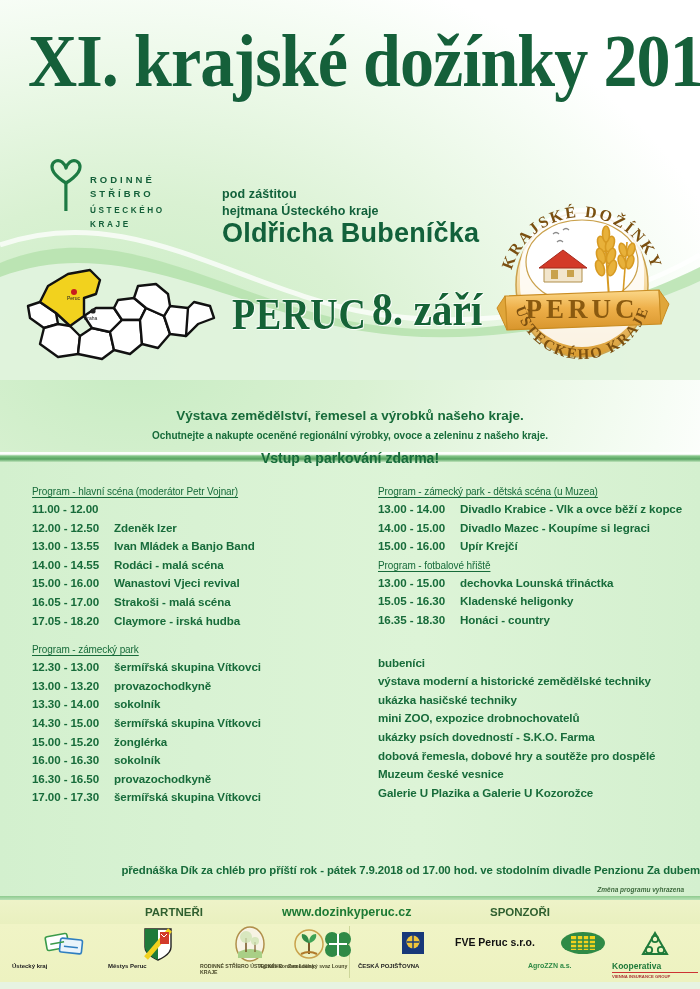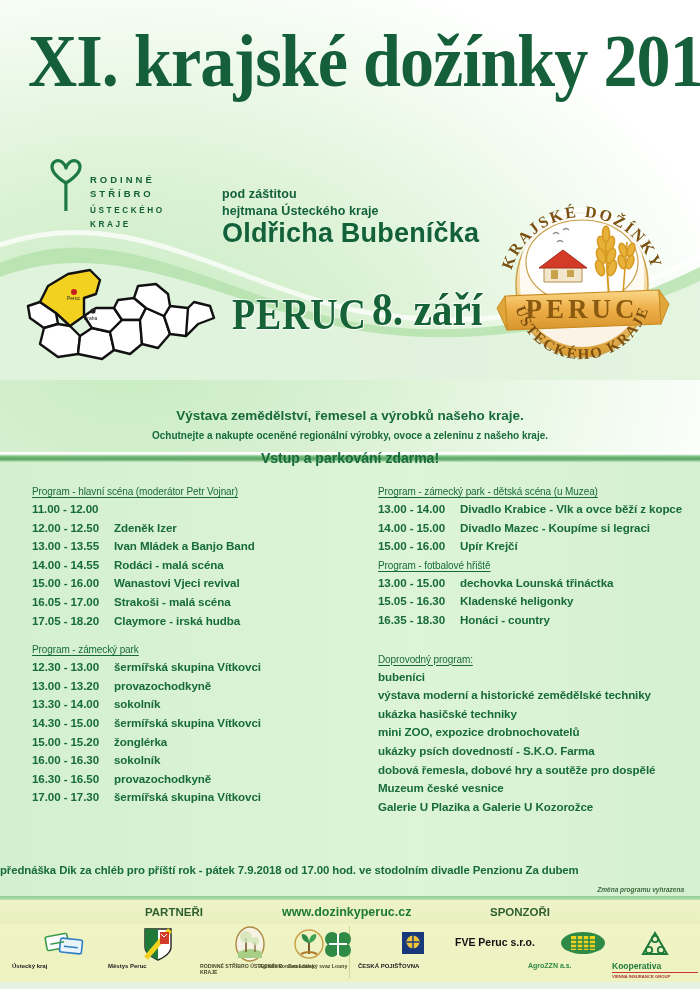--- a/index.html
+++ b/index.html
@@ -120,21 +120,21 @@
     margin-bottom: 3px; white-space: nowrap; letter-spacing: -.1px;
   }
   .sec { margin-bottom: 14px; }
   .row { display: flex; font-size: 11.6px; color: #176b3a; line-height: 18.6px; font-weight: bold; white-space: nowrap; letter-spacing:-.1px;}
   .row .t { width: 82px; flex: none; }
   .row .d { }
   .plain { font-size: 11.6px; color: #176b3a; line-height: 18.6px; font-weight: bold; white-space: nowrap; letter-spacing:-.1px;}
 
   
   .lecture {
-    position: absolute; left: 0; top: 864px; width: 700px; text-align: left;
+    position: absolute; left: 0; top: 864px; width: 700px; text-align: right;
     font-size: 11.4px; font-weight: bold; color: #176b3a; letter-spacing: -.1px;
   }
   .note {
     position: absolute; right: 16px; top: 886px;
     font-size: 6.5px; font-style: italic; font-weight: bold; color: #3f6b3f;
   }
 
   
   .footer { position: absolute; left: 0; top: 900px; width: 700px; height: 89px; }
   .footer-bar {
@@ -381,21 +381,20 @@
             <span class="t">15.05 - 16.30</span>
             <span class="d">Kladenské heligonky</span>
           </div>
         <div class="row">
             <span class="t">16.35 - 18.30</span>
             <span class="d">Honáci - country</span>
           </div>
       </div>
 
       <div class="sec" style="margin-top:24px">
-        <div class="sec-head">Doprovodný program:</div>
         <div class="plain">bubeníci</div>
         <div class="plain">výstava moderní a historické zemědělské techniky</div>
         <div class="plain">ukázka hasičské techniky</div>
         <div class="plain">mini ZOO, expozice drobnochovatelů</div>
         <div class="plain">ukázky psích dovedností - S.K.O. Farma</div>
         <div class="plain">dobová řemesla, dobové hry a soutěže pro dospělé</div>
         <div class="plain">Muzeum české vesnice</div>
         <div class="plain">Galerie U Plazika a Galerie U Kozorožce</div>
       </div>
 

